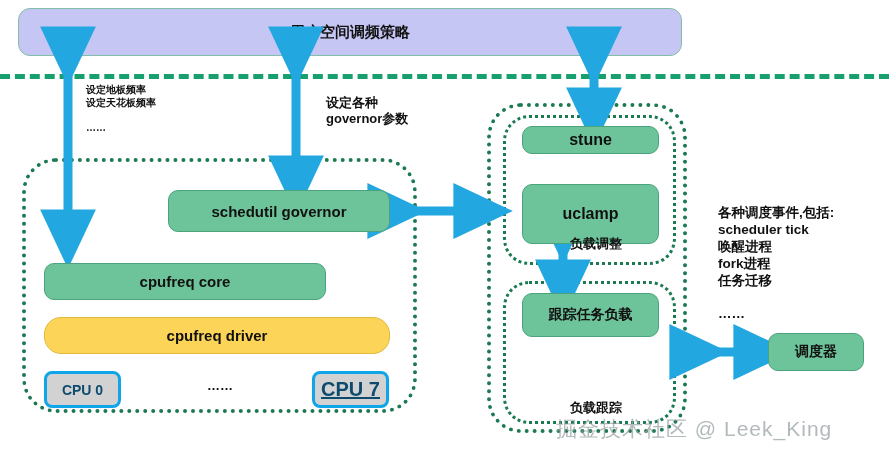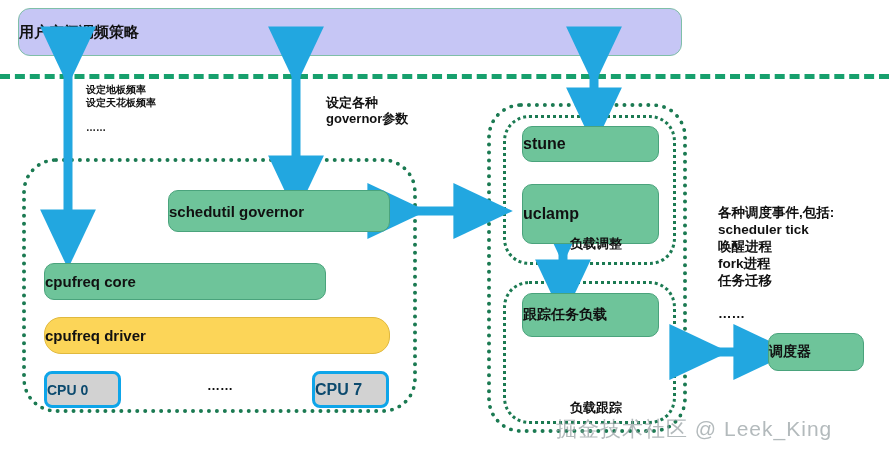--- a/index.html
+++ b/index.html
@@ -1,21 +1,21 @@
 <!DOCTYPE html>
 <html><head>
 <meta charset="utf-8">
 <style>
   html,body{margin:0;padding:0;background:#ffffff;}
   body{width:889px;height:457px;position:relative;overflow:hidden;
        font-family:"Liberation Sans","DejaVu Sans",sans-serif;}
   #stage{position:relative;width:889px;height:457px;}
 
   .box{position:absolute;box-sizing:border-box;display:flex;align-items:center;
-       text-align:center;font-weight:bold;color:#111;
+       justify-content:center;text-align:center;font-weight:bold;color:#111;
        border-radius:10px;}
 
   
   .banner{left:18px;top:8px;width:664px;height:48px;background:#c6c6f5;
           border:1px solid #7fbfa8;border-radius:12px;font-size:15px;color:#111;}
 
   
   .divider{position:absolute;left:0;top:74px;width:889px;height:0;
            border-top:5px dashed #17a06d;}
 
@@ -32,25 +32,25 @@
 
   
   .green{background:#6ec49a;border:1px solid #4aa37c;color:#111;}
   .yellow{background:#fcd558;border:1px solid #e0b93e;color:#111;}
   .grey{background:#d2d2d2;border:3px solid #0ea5e9;color:#0c4a6e;}
 
   .schedutil{left:168px;top:190px;width:222px;height:42px;font-size:15px;}
   .cpufreq-core{left:44px;top:263px;width:282px;height:37px;font-size:15px;}
   .cpufreq-driver{left:44px;top:317px;width:346px;height:37px;font-size:15px;border-radius:17px;}
   .cpu0{left:44px;top:371px;width:77px;height:37px;font-size:14px;border-radius:8px;}
-  .cpu7{left:312px;top:371px;width:77px;height:37px;font-size:16px;border-radius:8px;}
+  .cpu7{left:312px;top:371px;width:77px;height:37px;font-size:20px;border-radius:8px;text-decoration:underline;}
   .cpu-dots{position:absolute;left:190px;top:378px;width:60px;text-align:center;
             font-size:13px;font-weight:bold;color:#111;}
 
-  .stune{left:522px;top:126px;width:137px;height:36px;font-size:16px;}
+  .stune{left:522px;top:126px;width:137px;height:28px;font-size:16px;}
   .uclamp{left:522px;top:184px;width:137px;height:60px;font-size:16px;}
   .track-task{left:522px;top:293px;width:137px;height:44px;font-size:14px;}
   .track-cpu{left:522px;top:350px;width:137px;height:44px;font-size:14px;}
   .scheduler{left:768px;top:333px;width:96px;height:38px;font-size:14px;}
 
   
   .lbl{position:absolute;font-weight:bold;color:#111;line-height:1.25;white-space:pre-line;}
   .lbl-floor{left:86px;top:84px;font-size:10px;}
   .lbl-gov{left:326px;top:95px;font-size:13px;}
   .lbl-loadadj{left:570px;top:236px;font-size:13px;}

